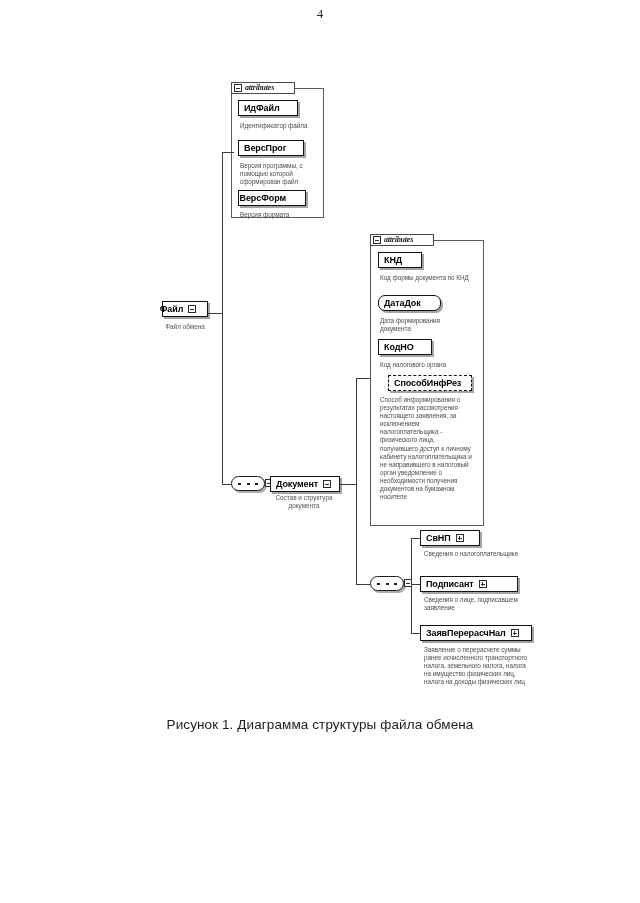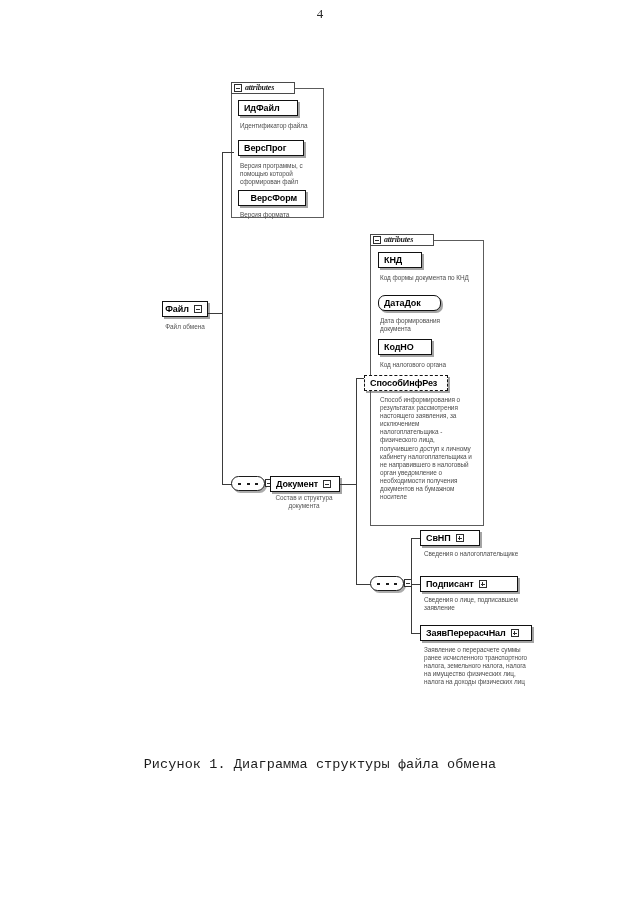--- a/index.html
+++ b/index.html
@@ -31,25 +31,24 @@
     color: #2a2a2a;
   }
 
   
   .figure-caption {
     position: absolute;
     left: 0;
     top: 717px;
     width: 640px;
     text-align: center;
-    font-family: Liberation Mono, monospace;
+    font-family: Liberation Sans, sans-serif;
     font-size: 13.5px;
     color: #1c1c1c;
     letter-spacing: 0.1px;
-    margin-top: 40px;
   }
 
   
   .line {
     position: absolute;
     background: #3b3b3b;
   }
   .line.h { height: 1px; }
   .line.v { width: 1px; }
 
@@ -111,21 +110,21 @@
 
   
   .node {
     position: absolute;
     display: flex;
     align-items: center;
     background: #ffffff;
     border: 1.5px solid #111111;
     box-sizing: border-box;
     height: 16px;
-    padding: 0 8px 0 5px;
+    padding: 0 19px 0 5px;
     box-shadow: 2px 2px 0 rgba(90,90,90,0.55);
   }
   .node .nodelabel {
     font-family: "Liberation Sans", sans-serif;
     font-weight: bold;
     font-size: 9px;
     color: #000000;
     white-space: nowrap;
     line-height: 11px;
     letter-spacing: -0.1px;
@@ -266,21 +265,21 @@
   <div class="node" style="left:378px; top:295px; width:63px;border-radius:7px;">
     <span class="nodelabel">ДатаДок</span>
   </div>
   <div class="desc" style="left:380px; top:317px; width:92px;">Дата формирования документа</div>
 
   <div class="node" style="left:378px; top:339px; width:54px;">
     <span class="nodelabel">КодНО</span>
   </div>
   <div class="desc" style="left:380px; top:361px; width:100px;">Код налогового органа</div>
 
-  <div class="node dashed" style="left:364px; top:375px; width:84px;">
+  <div class="node dashed" style="left:388px; top:375px; width:84px;">
     <span class="nodelabel">СпособИнфРез</span>
   </div>
   <div class="desc" style="left:380px; top:396px; width:92px;">Способ информирования о результатах рассмотрения настоящего заявления, за исключением налогоплательщика - физического лица, получившего доступ к личному кабинету налогоплательщика и не направившего в налоговый орган уведомление о необходимости получения документов на бумажном носителе</div>
 
   <div class="seq" style="left:370px; top:576px;">
     <span class="dots">
         <i></i>
         <i></i>
         <i></i>
       </span>

